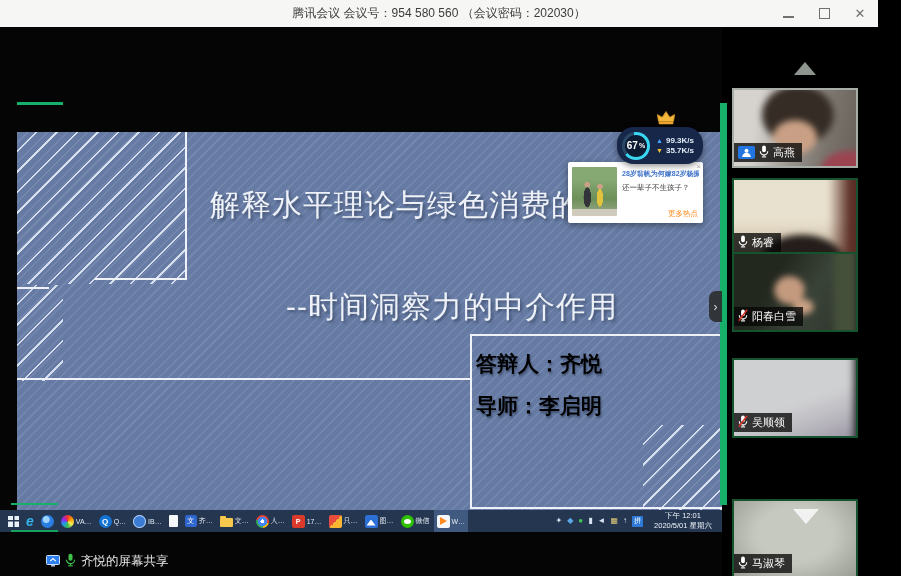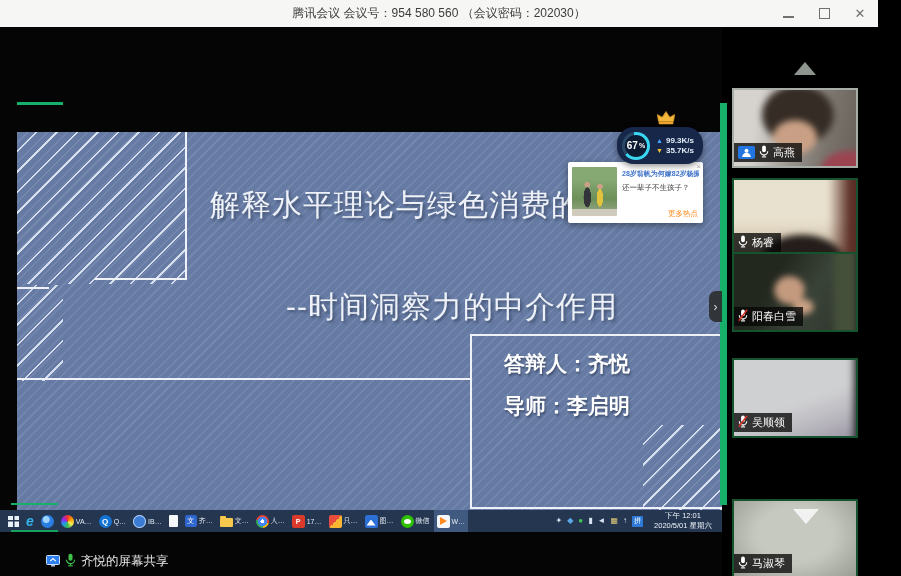--- a/index.html
+++ b/index.html
@@ -31,21 +31,21 @@
   .wl-v1{left:168px;top:0;width:2px;height:148px;}
   .wl-h1{left:78px;top:146px;width:92px;height:2px;}
   .wl-h2{left:0;top:246px;width:453px;height:2px;}
   .wl-h3{left:0;top:155px;width:32px;height:2px;}
 
   .slide-title1{position:absolute;left:193px;top:53px;font-size:30px;letter-spacing:1px;color:#eef2f8;
      text-shadow:2px 2px 3px rgba(25,35,60,.5);white-space:nowrap;}
   .slide-title2{position:absolute;left:269px;top:117px;font-size:30px;letter-spacing:1px;color:#eef2f8;
      text-shadow:2px 2px 3px rgba(25,35,60,.5);white-space:nowrap;margin-top:38px;}
   .infobox{position:absolute;left:453px;top:202px;width:252px;height:171px;border:2px solid #eef2f8;border-right:none;}
-  .infobox .line{position:absolute;left:32px;font-size:21px;font-weight:bold;color:#ffffff;
+  .infobox .line{position:absolute;left:4px;font-size:21px;font-weight:bold;color:#000000;
      text-shadow:1px 2px 2px rgba(25,35,60,.5);white-space:nowrap;}
   .info-presenter{top:14px;}
   .info-advisor{top:56px;}
 
   
   .teal{position:absolute;background:#17b06b;}
   .teal-top{left:17px;top:102px;width:46px;height:3px;}
   .teal-right{left:720px;top:103px;width:7px;height:402px;}
   .teal-bottom{left:11px;top:503px;width:47px;height:2px;}
 

